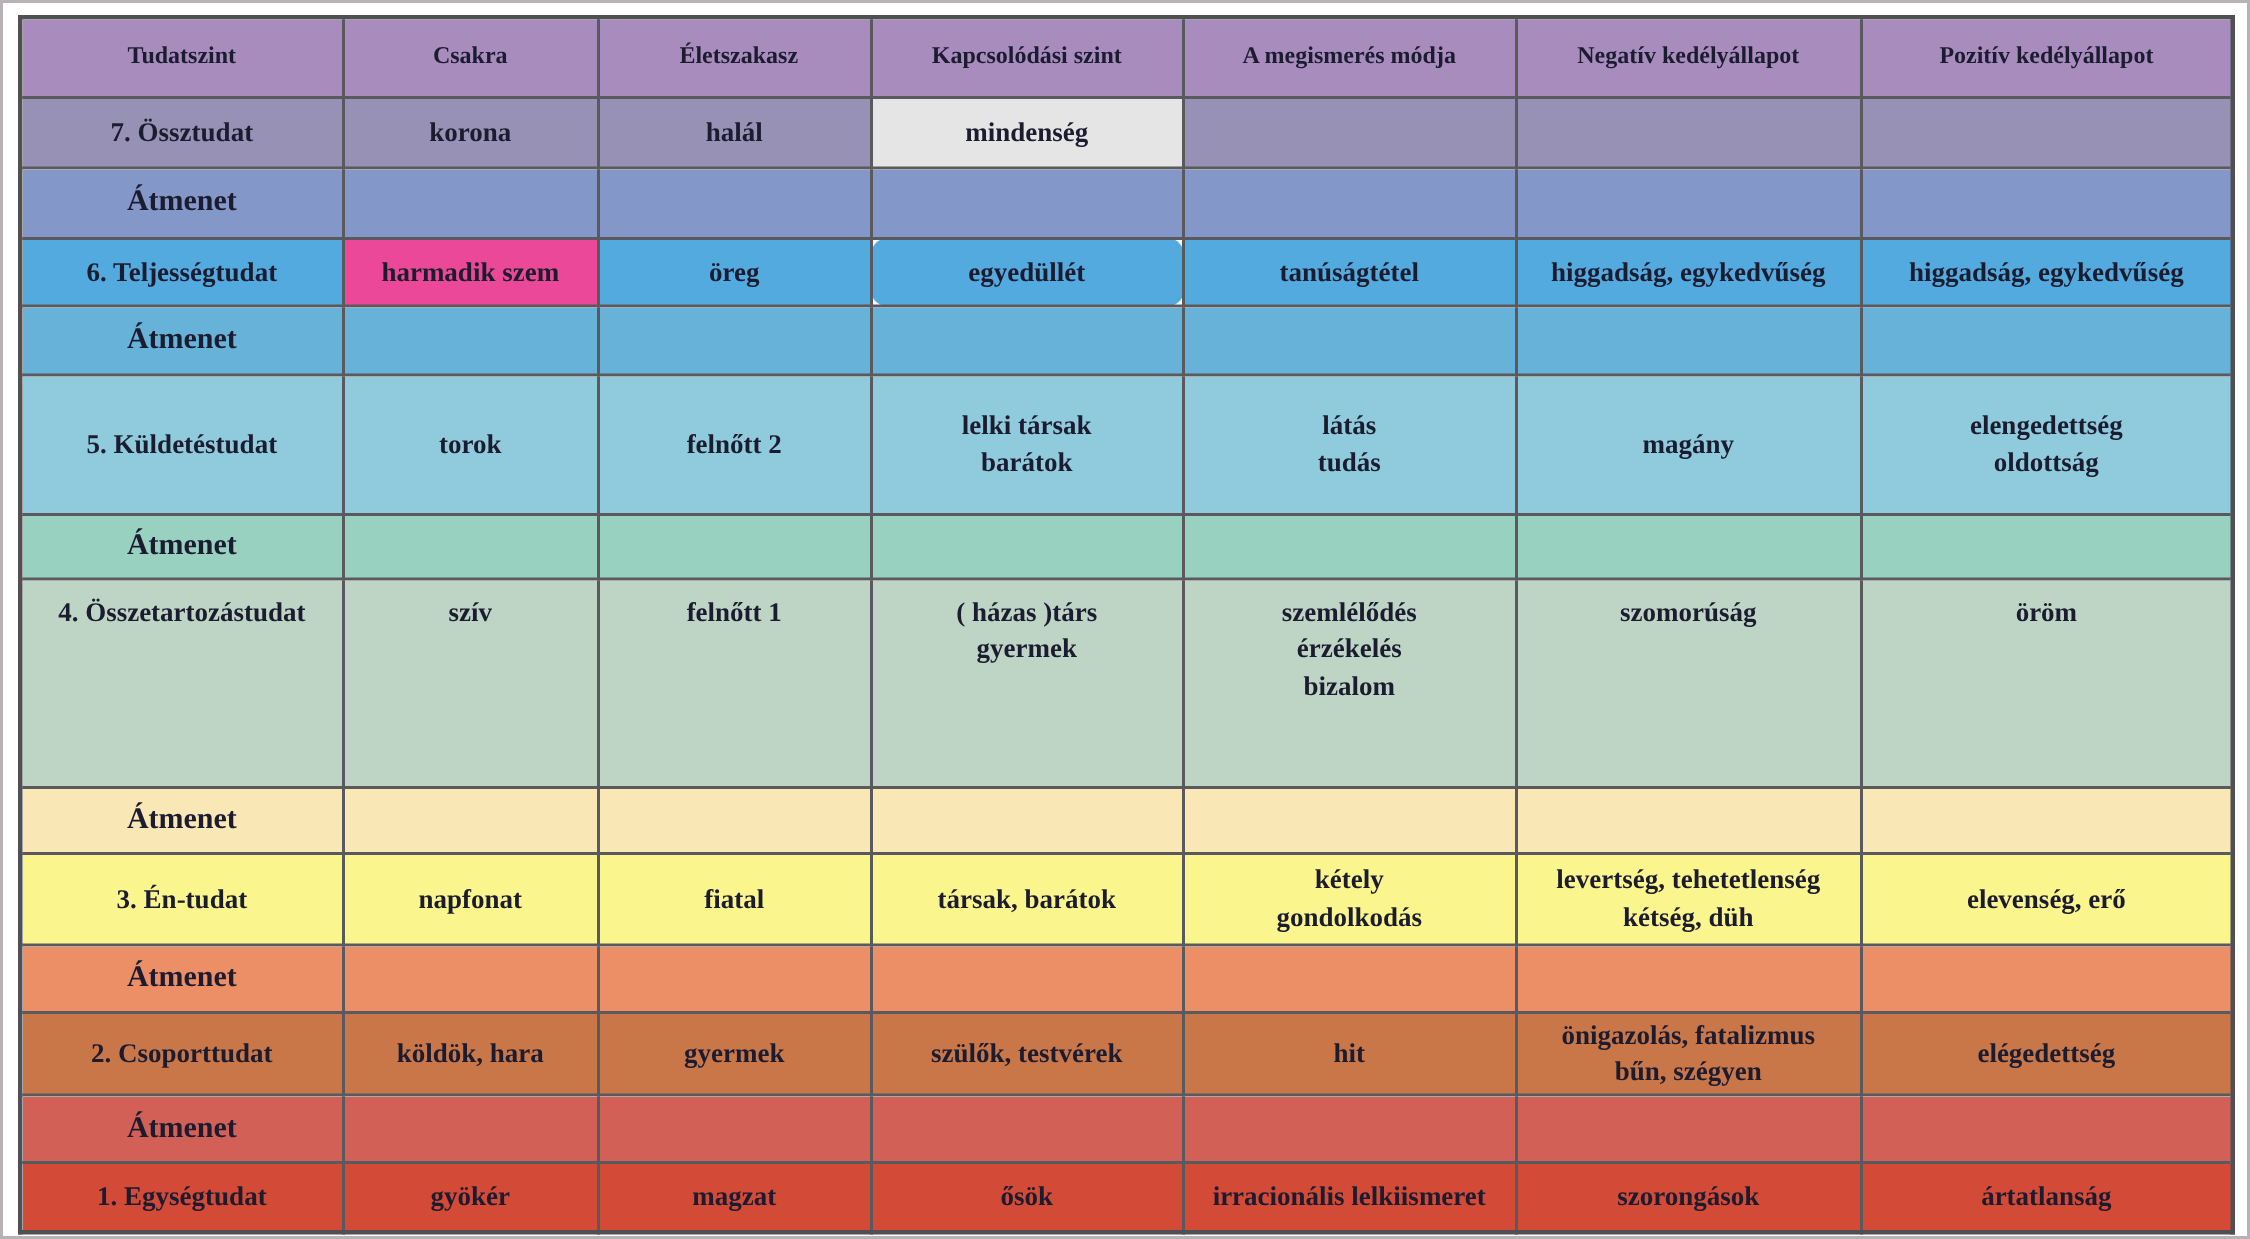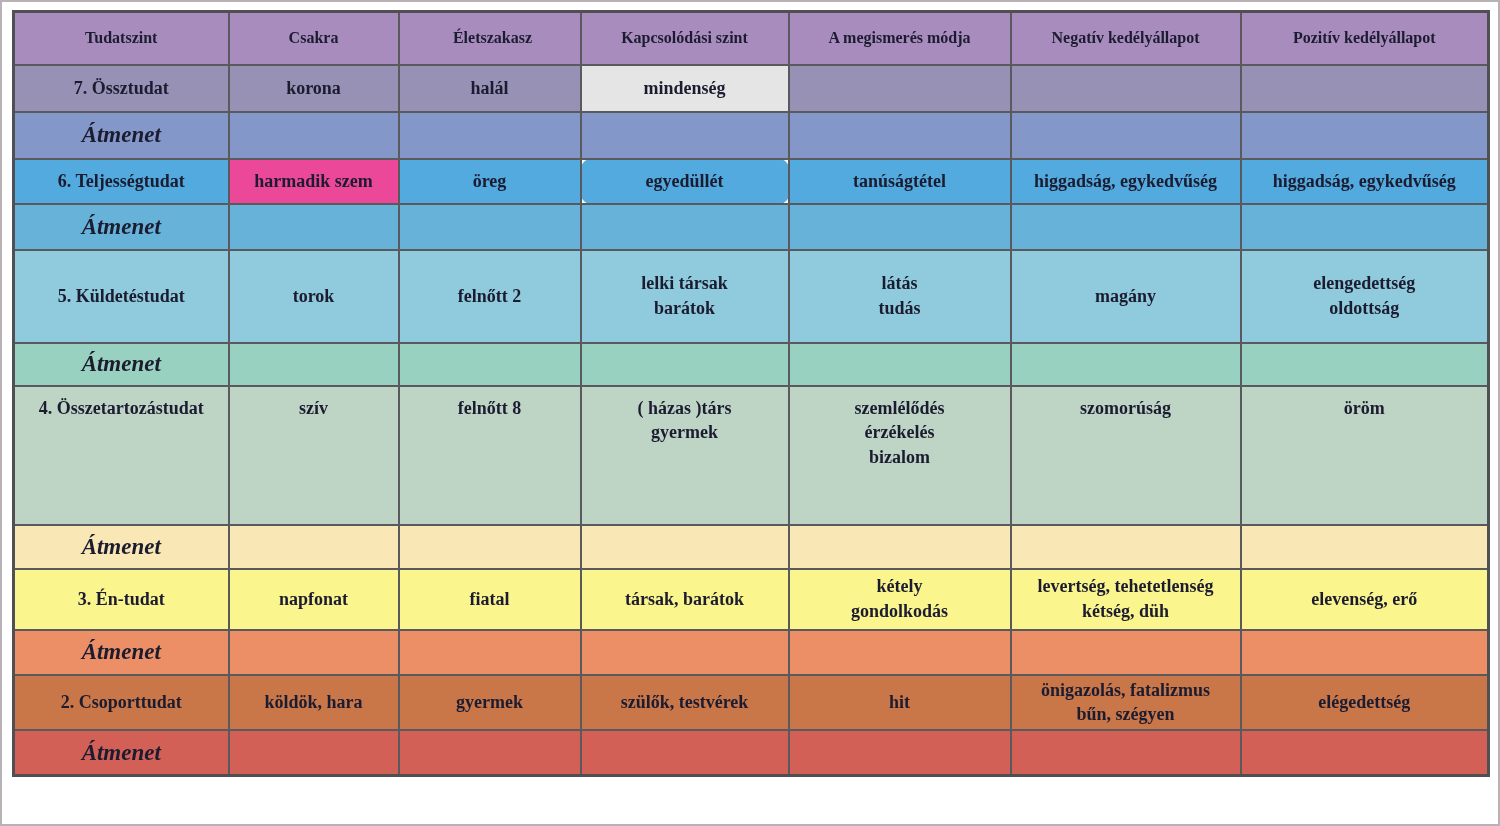--- a/index.html
+++ b/index.html
@@ -29,21 +29,21 @@
     white-space: pre-line;
     font-weight: bold;
     font-size: 18px;
     line-height: 1.38;
     color: #1c1c30;
     padding: 2px 8px;
     box-sizing: border-box;
     overflow: hidden;
   }
   th.cell { font-size: 16px; }
-  td.cell.transition { font-style: italic; font-size: 23px; }
+  td.cell.transition { font-size: 20px; }
   tr.vtop td.cell { vertical-align: top; padding-top: 9px; }
 </style>
 </head>
 <body>
 
 <div class="screen">
   <table class="levels">
     <colgroup>
         <col style="width: 215px;">
         <col style="width: 170px;">
@@ -116,21 +116,21 @@
           <td class="cell transition" style="background: rgb(153, 209, 192);"></td>
           <td class="cell transition" style="background: rgb(153, 209, 192);"></td>
           <td class="cell transition" style="background: rgb(153, 209, 192);"></td>
           <td class="cell transition" style="background: rgb(153, 209, 192);"></td>
           <td class="cell transition" style="background: rgb(153, 209, 192);"></td>
           <td class="cell transition" style="background: rgb(153, 209, 192);"></td>
         </tr>
         <tr class="vtop" style="height: 139px;">
           <td class="cell level" style="background: rgb(190, 213, 198);">4. Összetartozástudat</td>
           <td class="cell level" style="background: rgb(190, 213, 198);">szív</td>
-          <td class="cell level" style="background: rgb(190, 213, 198);">felnőtt 8</td>
+          <td class="cell level" style="background: rgb(190, 213, 198);">felnőtt 1</td>
           <td class="cell level" style="background: rgb(190, 213, 198);">( házas )társ
 gyermek</td>
           <td class="cell level" style="background: rgb(190, 213, 198);">szemlélődés
 érzékelés
 bizalom</td>
           <td class="cell level" style="background: rgb(190, 213, 198);">szomorúság</td>
           <td class="cell level" style="background: rgb(190, 213, 198);">öröm</td>
         </tr>
         <tr style="height: 44px;">
           <td class="cell transition" style="background: rgb(249, 231, 181);">Átmenet</td>
@@ -173,15 +173,24 @@
         </tr>
         <tr style="height: 45px;">
           <td class="cell transition" style="background: rgb(210, 96, 87);">Átmenet</td>
           <td class="cell transition" style="background: rgb(210, 96, 87);"></td>
           <td class="cell transition" style="background: rgb(210, 96, 87);"></td>
           <td class="cell transition" style="background: rgb(210, 96, 87);"></td>
           <td class="cell transition" style="background: rgb(210, 96, 87);"></td>
           <td class="cell transition" style="background: rgb(210, 96, 87);"></td>
           <td class="cell transition" style="background: rgb(210, 96, 87);"></td>
         </tr>
+        <tr style="height: 46px;">
+          <td class="cell level" style="background: rgb(211, 74, 55);">1. Egységtudat</td>
+          <td class="cell level" style="background: rgb(211, 74, 55);">gyökér</td>
+          <td class="cell level" style="background: rgb(211, 74, 55);">magzat</td>
+          <td class="cell level" style="background: rgb(211, 74, 55);">ősök</td>
+          <td class="cell level" style="background: rgb(211, 74, 55);">irracionális lelkiismeret</td>
+          <td class="cell level" style="background: rgb(211, 74, 55);">szorongások</td>
+          <td class="cell level" style="background: rgb(211, 74, 55);">ártatlanság</td>
+        </tr>
       </tbody>
   </table>
 </div>
 
 </body></html>

